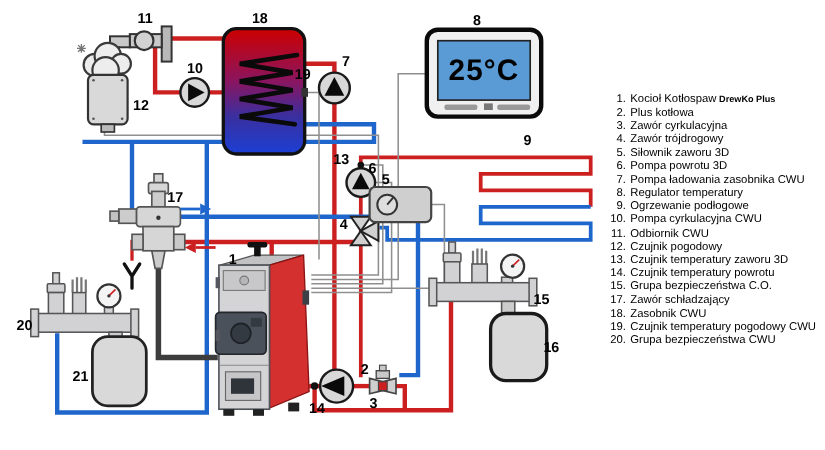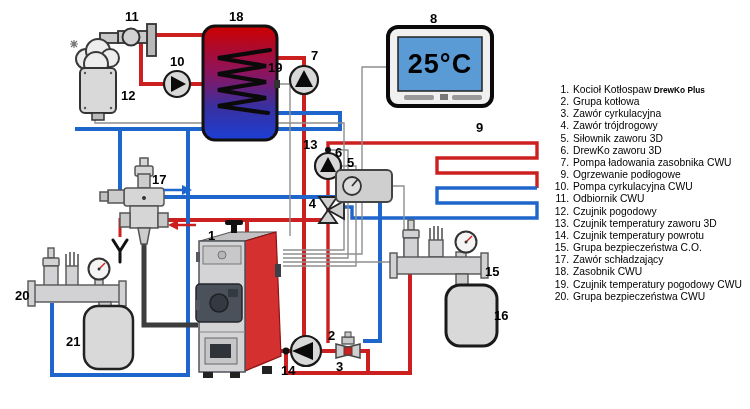--- a/index.html
+++ b/index.html
@@ -246,26 +246,27 @@
     <text class="marker" x="229" y="21">18</text>
     <text class="marker" x="268" y="72">19</text>
     <text class="marker" x="15" y="300">20</text>
     <text class="marker" x="66" y="346">21</text>
   </g>
 </svg>
 
 
 <div id="legend">
       <div class="lrow"><span class="lnum">1.</span><span class="ltxt">Kocioł Kotłospaw</span><span class="lbrand"> DrewKo Plus</span></div>
-      <div class="lrow"><span class="lnum">2.</span><span class="ltxt">Grupa kotłowa</span></div>
+      <div class="lrow"><span class="lnum">2.</span><span class="ltxt">Plus kotłowa</span></div>
       <div class="lrow"><span class="lnum">3.</span><span class="ltxt">Zawór cyrkulacyjna</span></div>
       <div class="lrow"><span class="lnum">4.</span><span class="ltxt">Zawór trójdrogowy</span></div>
       <div class="lrow"><span class="lnum">5.</span><span class="ltxt">Siłownik zaworu 3D</span></div>
-      <div class="lrow"><span class="lnum">6.</span><span class="ltxt">DrewKo zaworu 3D</span></div>
+      <div class="lrow"><span class="lnum">6.</span><span class="ltxt">Pompa powrotu 3D</span></div>
       <div class="lrow"><span class="lnum">7.</span><span class="ltxt">Pompa ładowania zasobnika CWU</span></div>
+      <div class="lrow"><span class="lnum">8.</span><span class="ltxt">Regulator temperatury</span></div>
       <div class="lrow"><span class="lnum">9.</span><span class="ltxt">Ogrzewanie podłogowe</span></div>
       <div class="lrow"><span class="lnum">10.</span><span class="ltxt">Pompa cyrkulacyjna CWU</span></div>
       <div class="lrow"><span class="lnum">11.</span><span class="ltxt">Odbiornik CWU</span></div>
       <div class="lrow"><span class="lnum">12.</span><span class="ltxt">Czujnik pogodowy</span></div>
       <div class="lrow"><span class="lnum">13.</span><span class="ltxt">Czujnik temperatury zaworu 3D</span></div>
       <div class="lrow"><span class="lnum">14.</span><span class="ltxt">Czujnik temperatury powrotu</span></div>
       <div class="lrow"><span class="lnum">15.</span><span class="ltxt">Grupa bezpieczeństwa C.O.</span></div>
       <div class="lrow"><span class="lnum">17.</span><span class="ltxt">Zawór schładzający</span></div>
       <div class="lrow"><span class="lnum">18.</span><span class="ltxt">Zasobnik CWU</span></div>
       <div class="lrow"><span class="lnum">19.</span><span class="ltxt">Czujnik temperatury pogodowy CWU</span></div>

